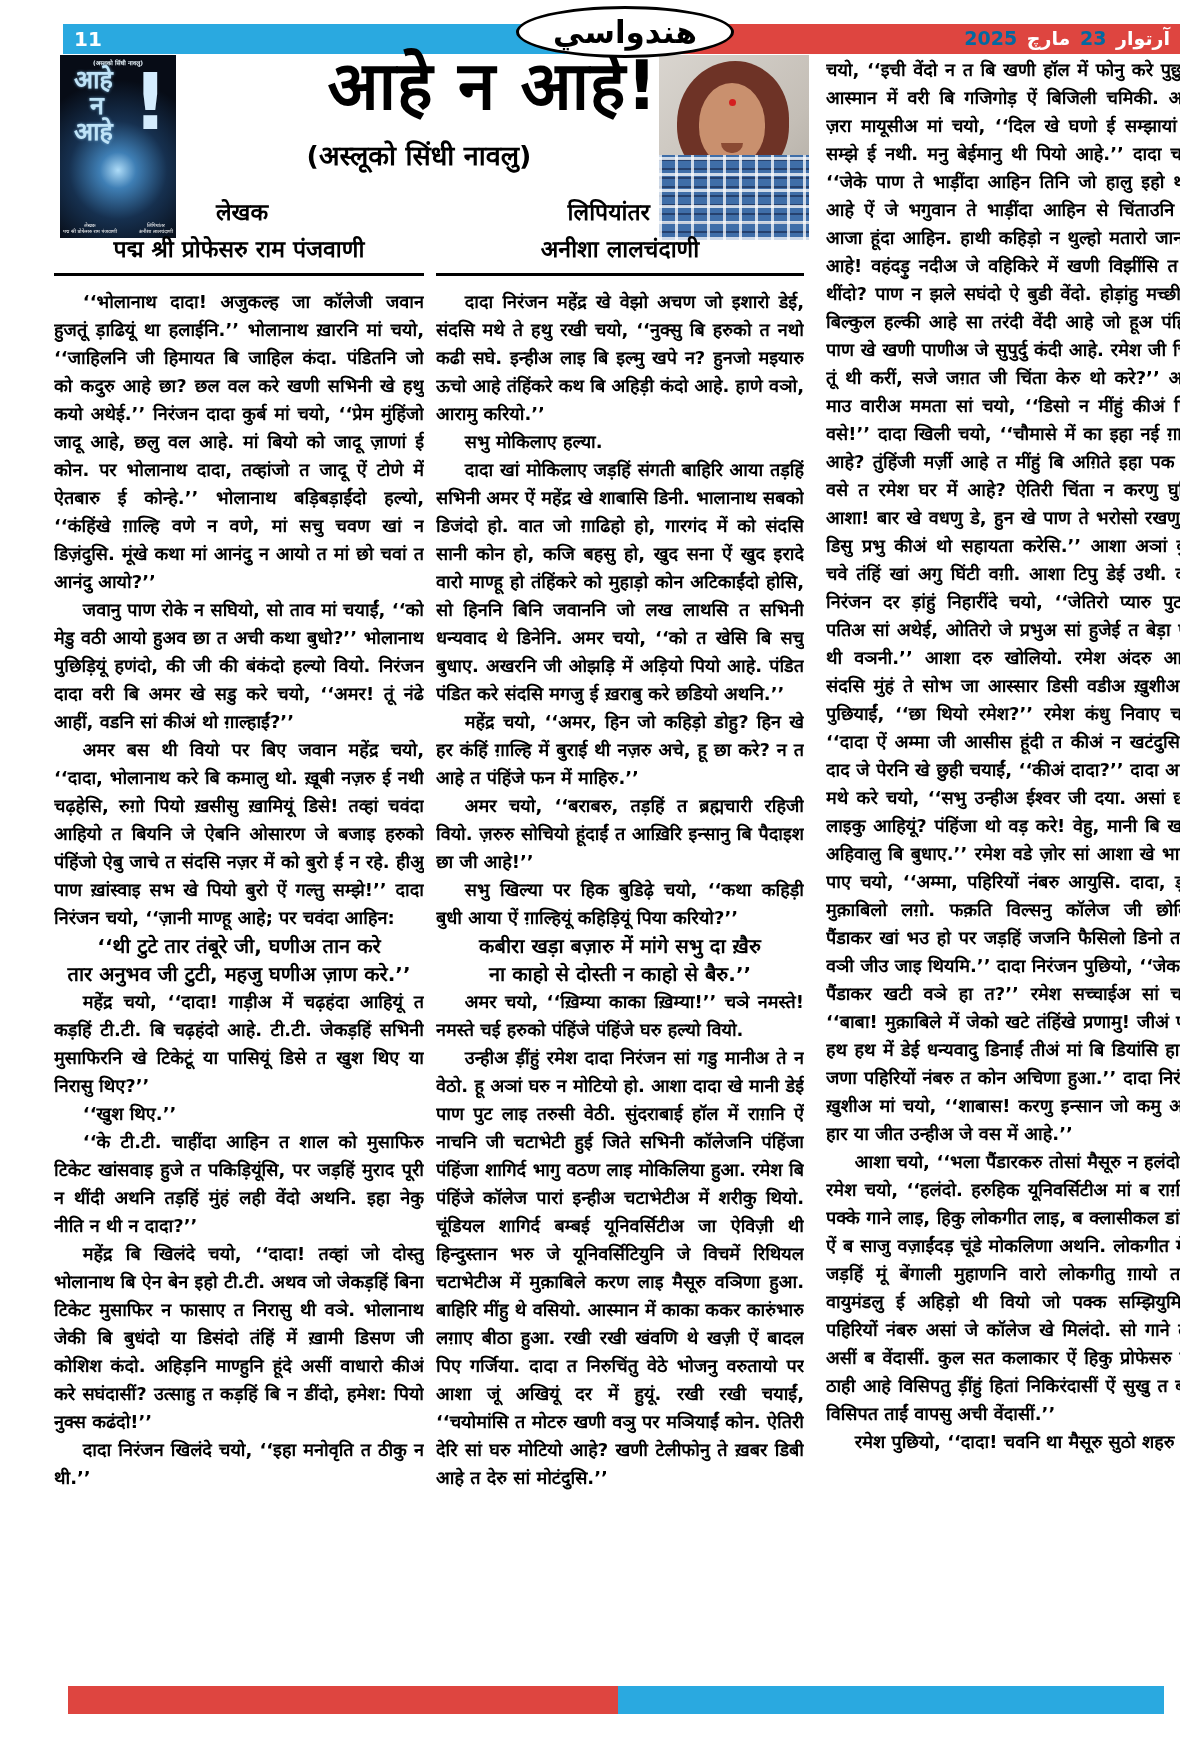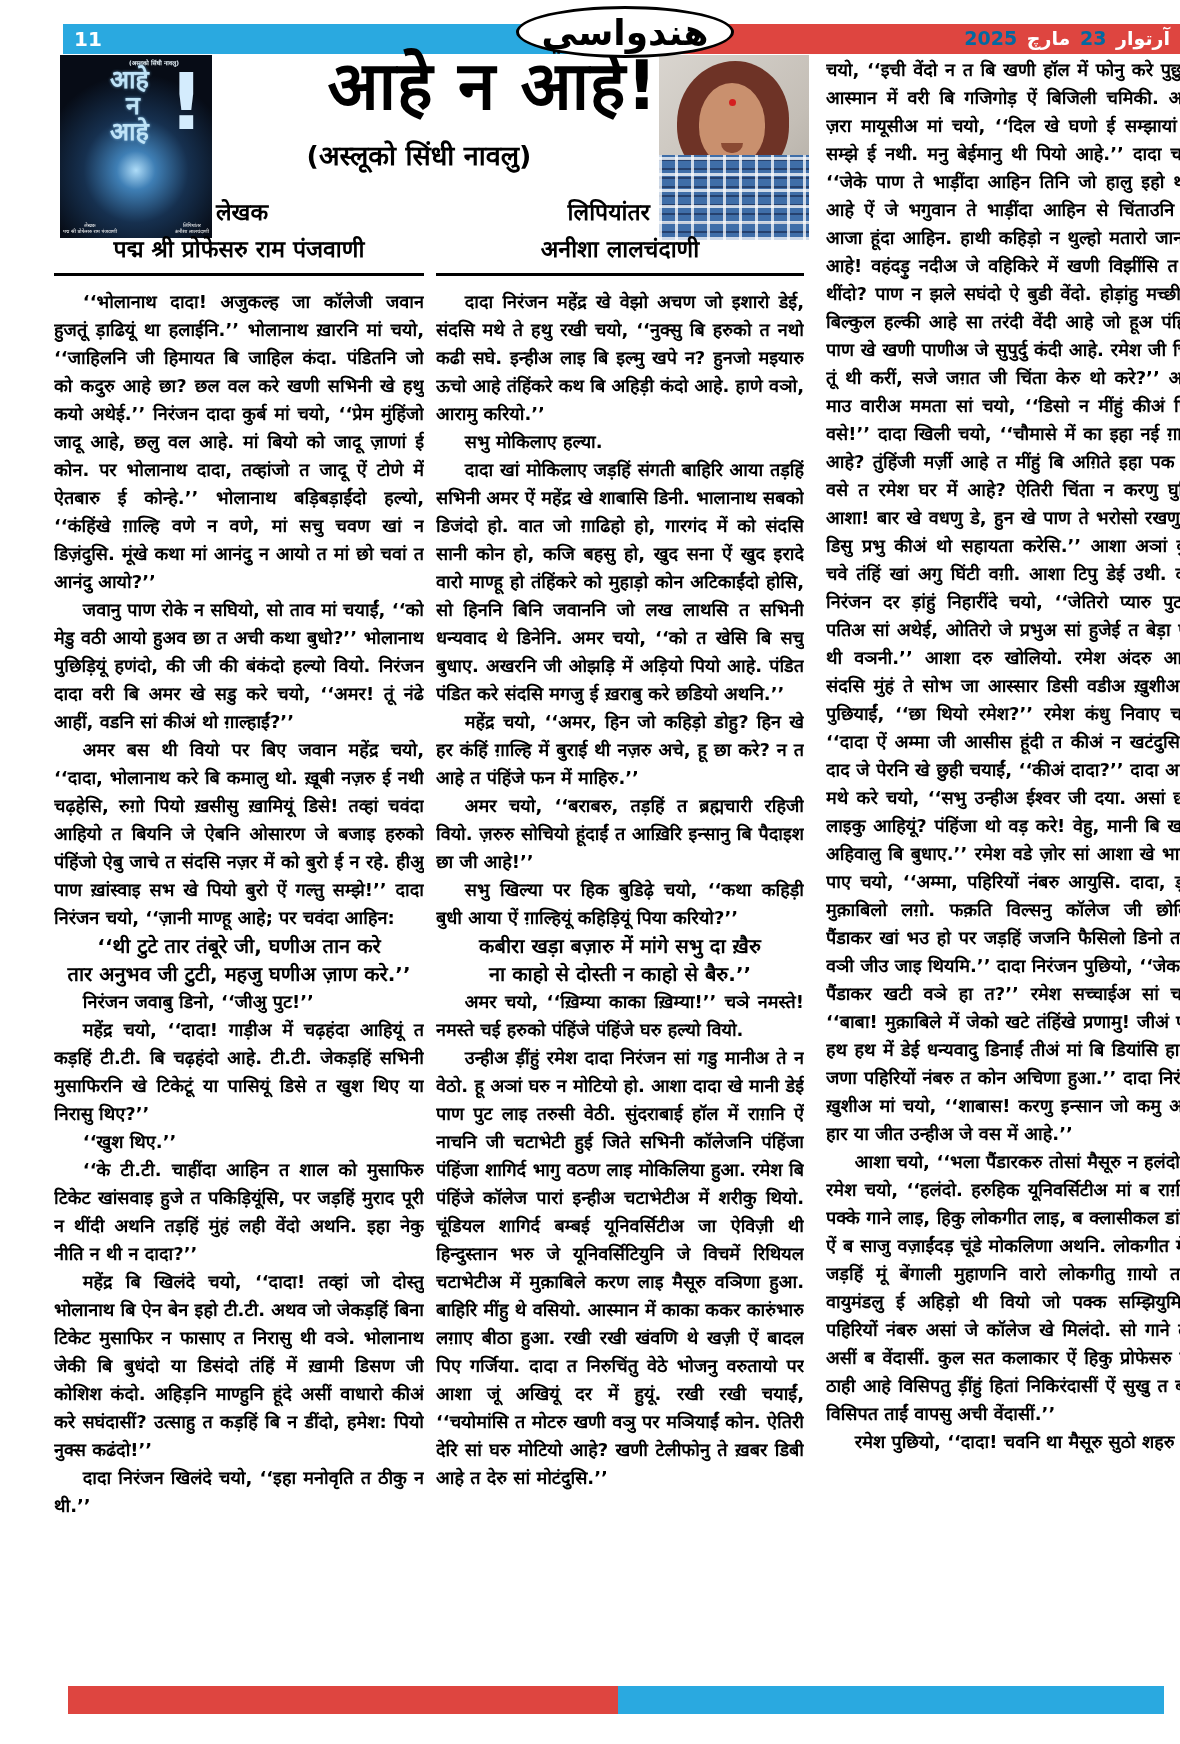--- a/index.html
+++ b/index.html
@@ -6,31 +6,31 @@
   .page{position:relative;width:1180px;height:1744px;background:#ffffff;overflow:hidden;
         font-family:"DejaVu Sans","Liberation Sans",sans-serif;color:#000;margin-left:38px;}
 
   
   .bar{position:absolute;top:24px;height:30px;}
   .bar-blue{left:25px;width:560px;background:#2aa9e0;}
   .bar-red{left:585px;width:595px;background:#de4540;}
   .page-num{position:absolute;left:36px;top:27px;color:#fff;font-size:20px;font-weight:bold;line-height:24px;}
   .logo-oval{position:absolute;left:478px;top:6px;width:212px;height:46px;background:#fff;
              border:3px solid #000;border-radius:50%;display:flex;align-items:center;justify-content:center;
-             font-size:36px;font-weight:bold;z-index:5;}
+             font-size:31px;font-weight:bold;z-index:5;}
   .logo-oval-cut{position:absolute;left:1142px;top:6px;width:160px;height:46px;background:#fff;
              border:3px solid #000;border-radius:50%;display:flex;align-items:center;justify-content:flex-start;
              padding-left:10px;font-size:28px;font-weight:bold;z-index:5;box-sizing:border-box;}
   .dateline{position:absolute;right:48px;top:27px;font-size:19px;font-weight:bold;color:#fff;direction:rtl;}
   .dateline .num{color:#0369a1;padding:0 3px;}
 
   
   .book{position:absolute;left:22px;top:55px;width:116px;height:183px;overflow:hidden;
         background:radial-gradient(circle at 50% 63%, #aedcf8 0%, #3f7fb5 14%, #16304f 38%, #070c16 70%);
-        color:#bfe3f7;padding-left:36px;}
+        color:#bfe3f7;}
   .book .cap{font-size:6px;color:#e8f4fb;text-align:center;margin-top:4px;font-weight:bold;}
   .book .t-line{font-size:25px;font-weight:bold;line-height:26px;text-align:left;padding-left:14px;
                 text-shadow:0 0 3px rgba(140,200,240,.8);}
   .book .bang{position:absolute;right:8px;top:8px;font-size:78px;font-weight:bold;color:#d4ecfd;line-height:78px;}
   .book .credits{position:absolute;bottom:4px;left:0;right:0;display:flex;justify-content:space-between;
                  padding:0 3px;font-size:5px;color:#fff;text-align:center;}
 
   
   .headline{position:absolute;left:142px;top:50px;width:478px;text-align:center;}
   .headline .title{font-size:67px;font-weight:bold;line-height:72px;letter-spacing:1px;text-align:right;}
@@ -124,21 +124,20 @@
 
   <div class="col col-1">
     <div class="col-head">पद्म श्री प्रोफेसरु राम पंजवाणी</div>
     <p class="body-p">‘‘भोलानाथ दादा! अजुकल्ह जा कॉलेजी जवान हुजतूं ड़ाढियूं था हलाईनि.’’ भोलानाथ ख़ारनि मां चयो, ‘‘जाहिलनि जी हिमायत बि जाहिल कंदा. पंडितनि जो को कदुरु आहे छा? छल वल करे खणी सभिनी खे हथु कयो अथेई.’’ निरंजन दादा कुर्ब मां चयो, ‘‘प्रेम मुंहिंजो जादू आहे, छलु वल आहे. मां बियो को जादू ज़ाणां ई कोन. पर भोलानाथ दादा, तव्हांजो त जादू ऐं टोणे में ऐतबारु ई कोन्हे.’’ भोलानाथ बड़िबड़ाईंदो हल्यो, ‘‘कंहिंखे ग़ाल्हि वणे न वणे, मां सचु चवण खां न डिज़ंदुसि. मूंखे कथा मां आनंदु न आयो त मां छो चवां त आनंदु आयो?’’</p>
     <p class="body-p">जवानु पाण रोके न सघियो, सो ताव मां चयाईं, ‘‘को मेडु वठी आयो हुअव छा त अची कथा बुधो?’’ भोलानाथ पुछिड़ियूं हणंदो, की जी की बंकंदो हल्यो वियो. निरंजन दादा वरी बि अमर खे सडु करे चयो, ‘‘अमर! तूं नंढे आहीं, वडनि सां कीअं थो ग़ाल्हाईं?’’</p>
     <p class="body-p">अमर बस थी वियो पर बिए जवान महेंद्र चयो, ‘‘दादा, भोलानाथ करे बि कमालु थो. ख़ूबी नज़रु ई नथी चढ़हेसि, रुग़ो पियो ख़सीसु ख़ामियूं डिसे! तव्हां चवंदा आहियो त बियनि जे ऐबनि ओसारण जे बजाइ हरुको पंहिंजो ऐबु जाचे त संदसि नज़र में को बुरो ई न रहे. हीअु पाण ख़ांस्वाइ सभ खे पियो बुरो ऐं गल्तु सम्झे!’’ दादा निरंजन चयो, ‘‘ज़ानी माण्हू आहे; पर चवंदा आहिन:</p>
     <div class="verse">
       <div>‘‘थी टुटे तार तंबूरे जी, घणीअ तान करे</div>
       <div>तार अनुभव जी टुटी, महजु घणीअ ज़ाण करे.’’</div>
     </div>
-    <p class="body-p">निरंजन जवाबु डिनो, ‘‘जीअु पुट!’’</p>
     <p class="body-p">महेंद्र चयो, ‘‘दादा! गाड़ीअ में चढ़हंदा आहियूं त कड़हिं टी.टी. बि चढ़हंदो आहे. टी.टी. जेकड़हिं सभिनी मुसाफिरनि खे टिकेटूं या पासियूं डिसे त खुश थिए या निरासु थिए?’’</p>
     <p class="body-p">‘‘खुश थिए.’’</p>
     <p class="body-p">‘‘के टी.टी. चाहींदा आहिन त शाल को मुसाफिरु टिकेट खांसवाइ हुजे त पकिड़ियूंसि, पर जड़हिं मुराद पूरी न थींदी अथनि तड़हिं मुंहं लही वेंदो अथनि. इहा नेकु नीति न थी न दादा?’’</p>
     <p class="body-p">महेंद्र बि खिलंदे चयो, ‘‘दादा! तव्हां जो दोस्तु भोलानाथ बि ऐन बेन इहो टी.टी. अथव जो जेकड़हिं बिना टिकेट मुसाफिर न फासाए त निरासु थी वञे. भोलानाथ जेकी बि बुधंदो या डिसंदो तंहिं में ख़ामी डिसण जी कोशिश कंदो. अहिड़नि माण्हुनि हूंदे असीं वाधारो कीअं करे सघंदासीं? उत्साहु त कड़हिं बि न डींदो, हमेश: पियो नुक्स कढंदो!’’</p>
     <p class="body-p">दादा निरंजन खिलंदे चयो, ‘‘इहा मनोवृति त ठीकु न थी.’’</p>
   </div>
 
   <div class="col col-2">
     <div class="col-head">अनीशा लालचंदाणी</div>
     <p class="body-p">दादा निरंजन महेंद्र खे वेझो अचण जो इशारो डेई, संदसि मथे ते हथु रखी चयो, ‘‘नुक्सु बि हरुको त नथो कढी सघे. इन्हीअ लाइ बि इल्मु खपे न? हुनजो मइयारु ऊचो आहे तंहिंकरे कथ बि अहिड़ी कंदो आहे. हाणे वञो, आरामु करियो.’’</p>

